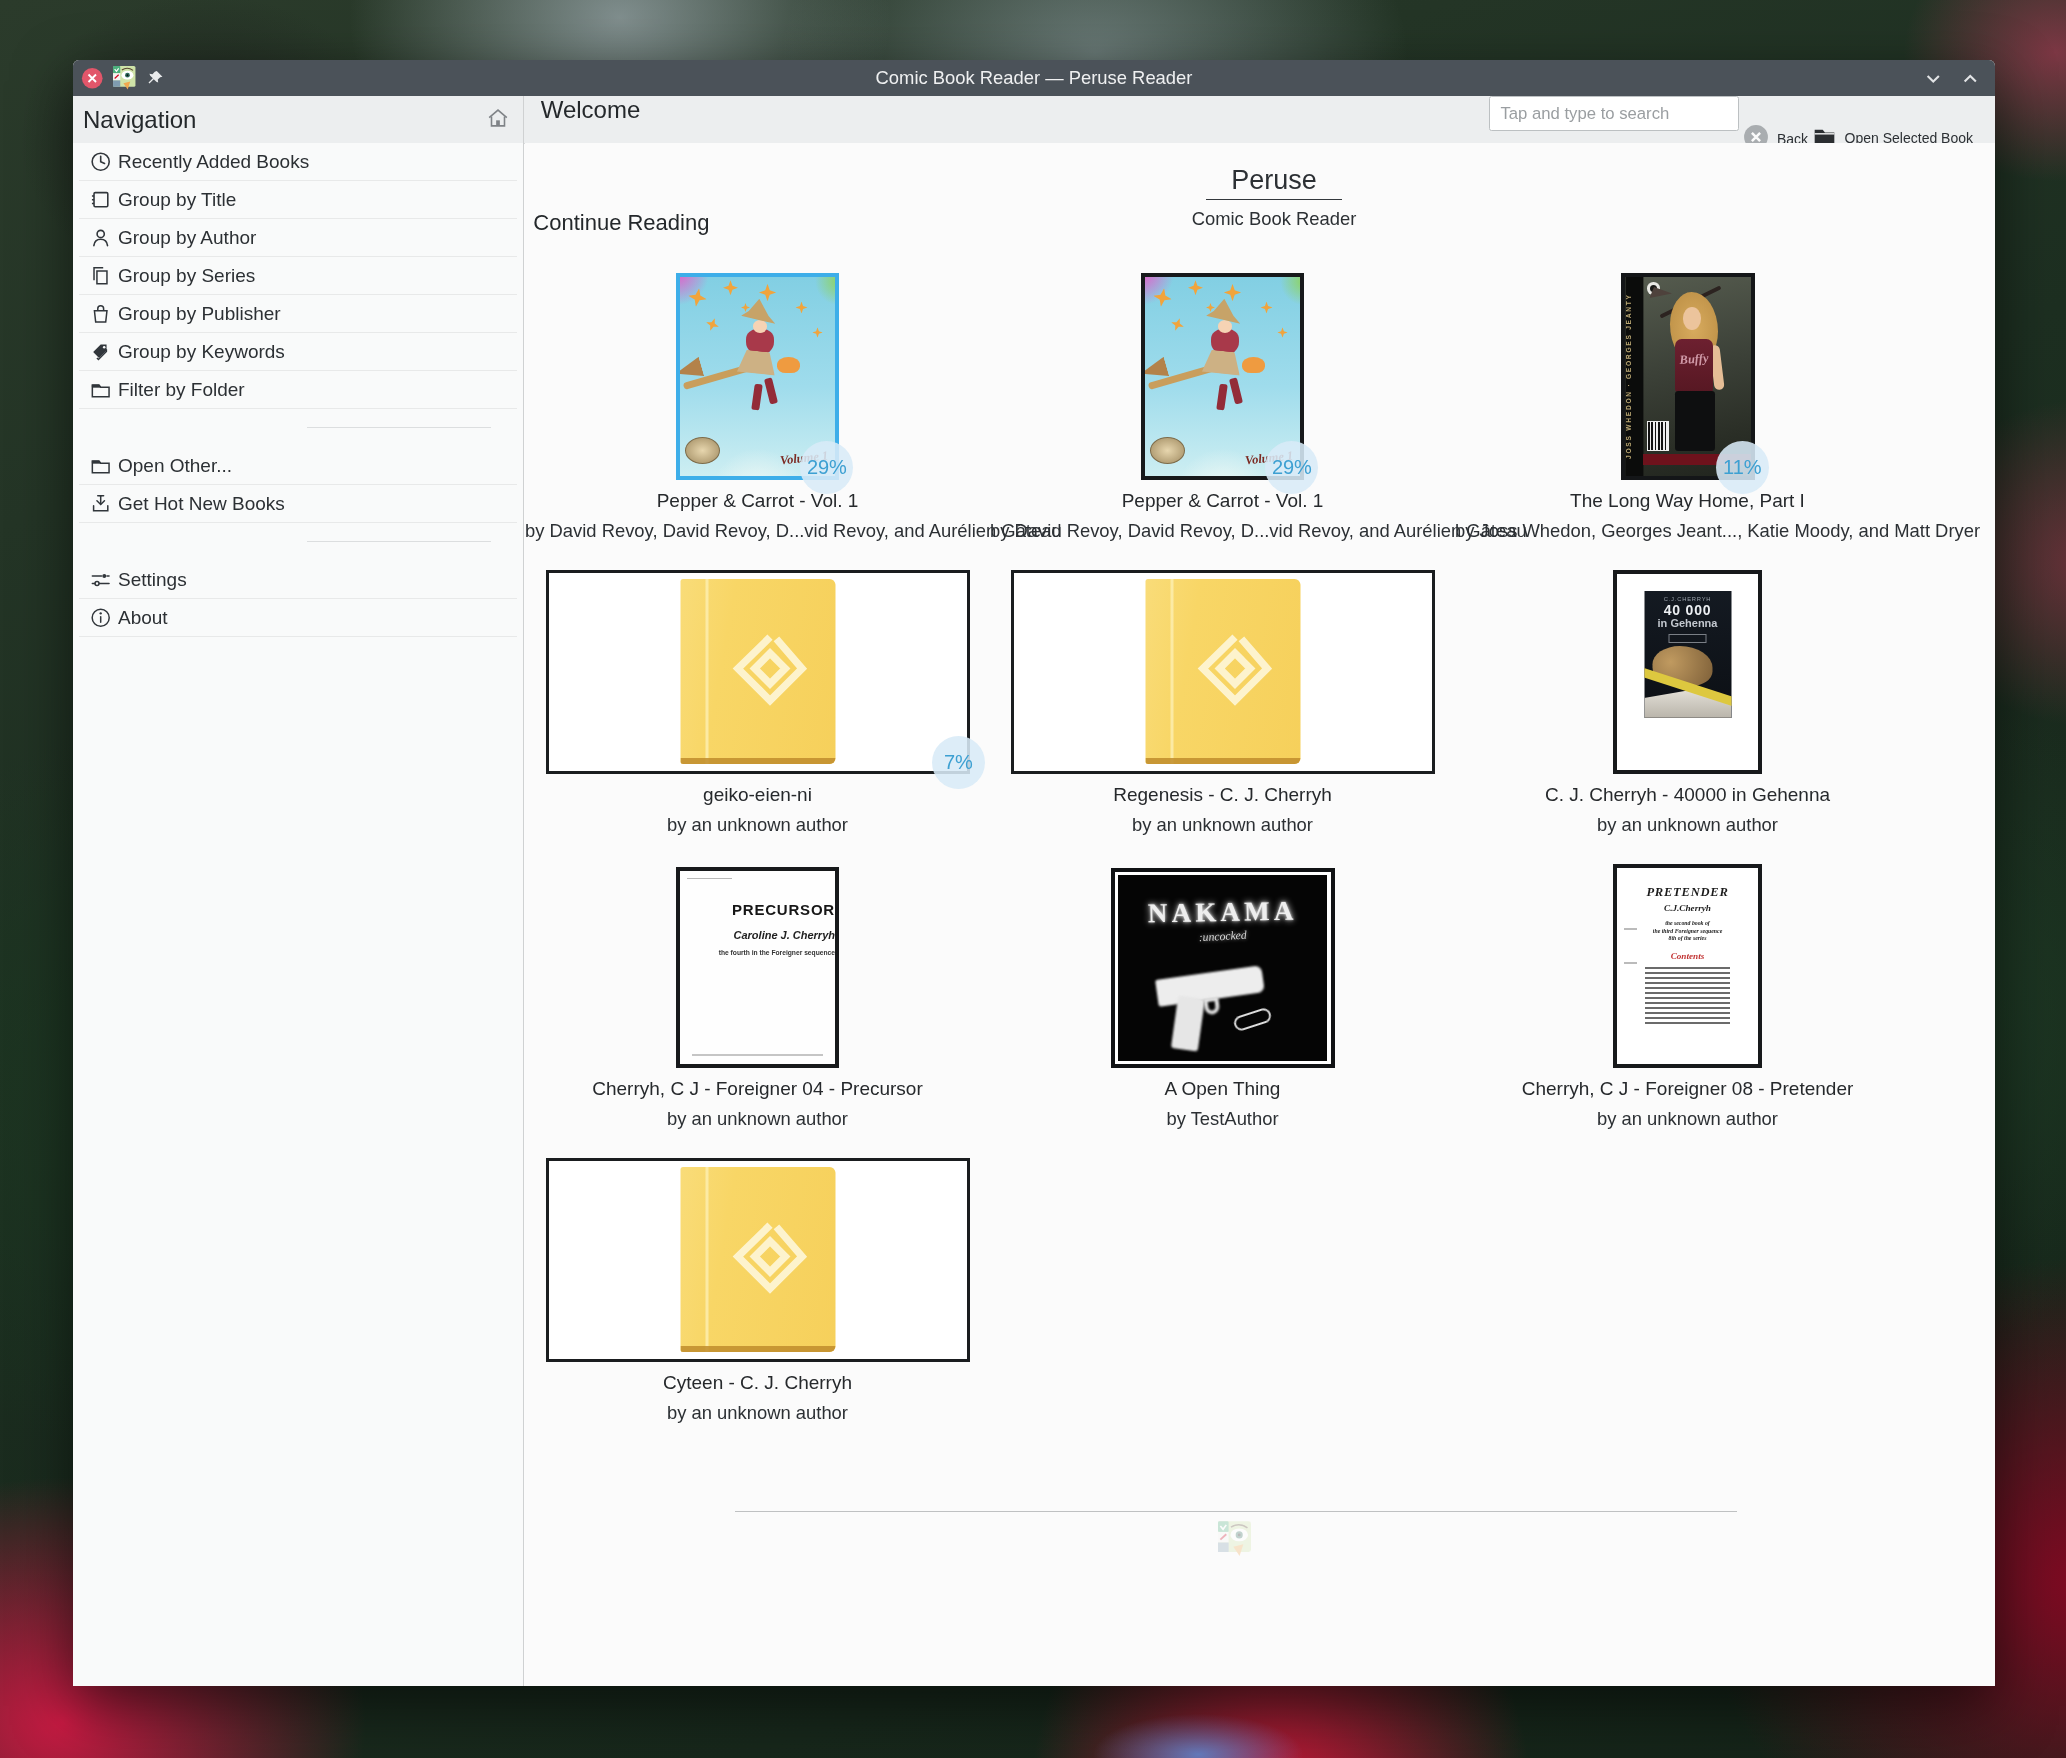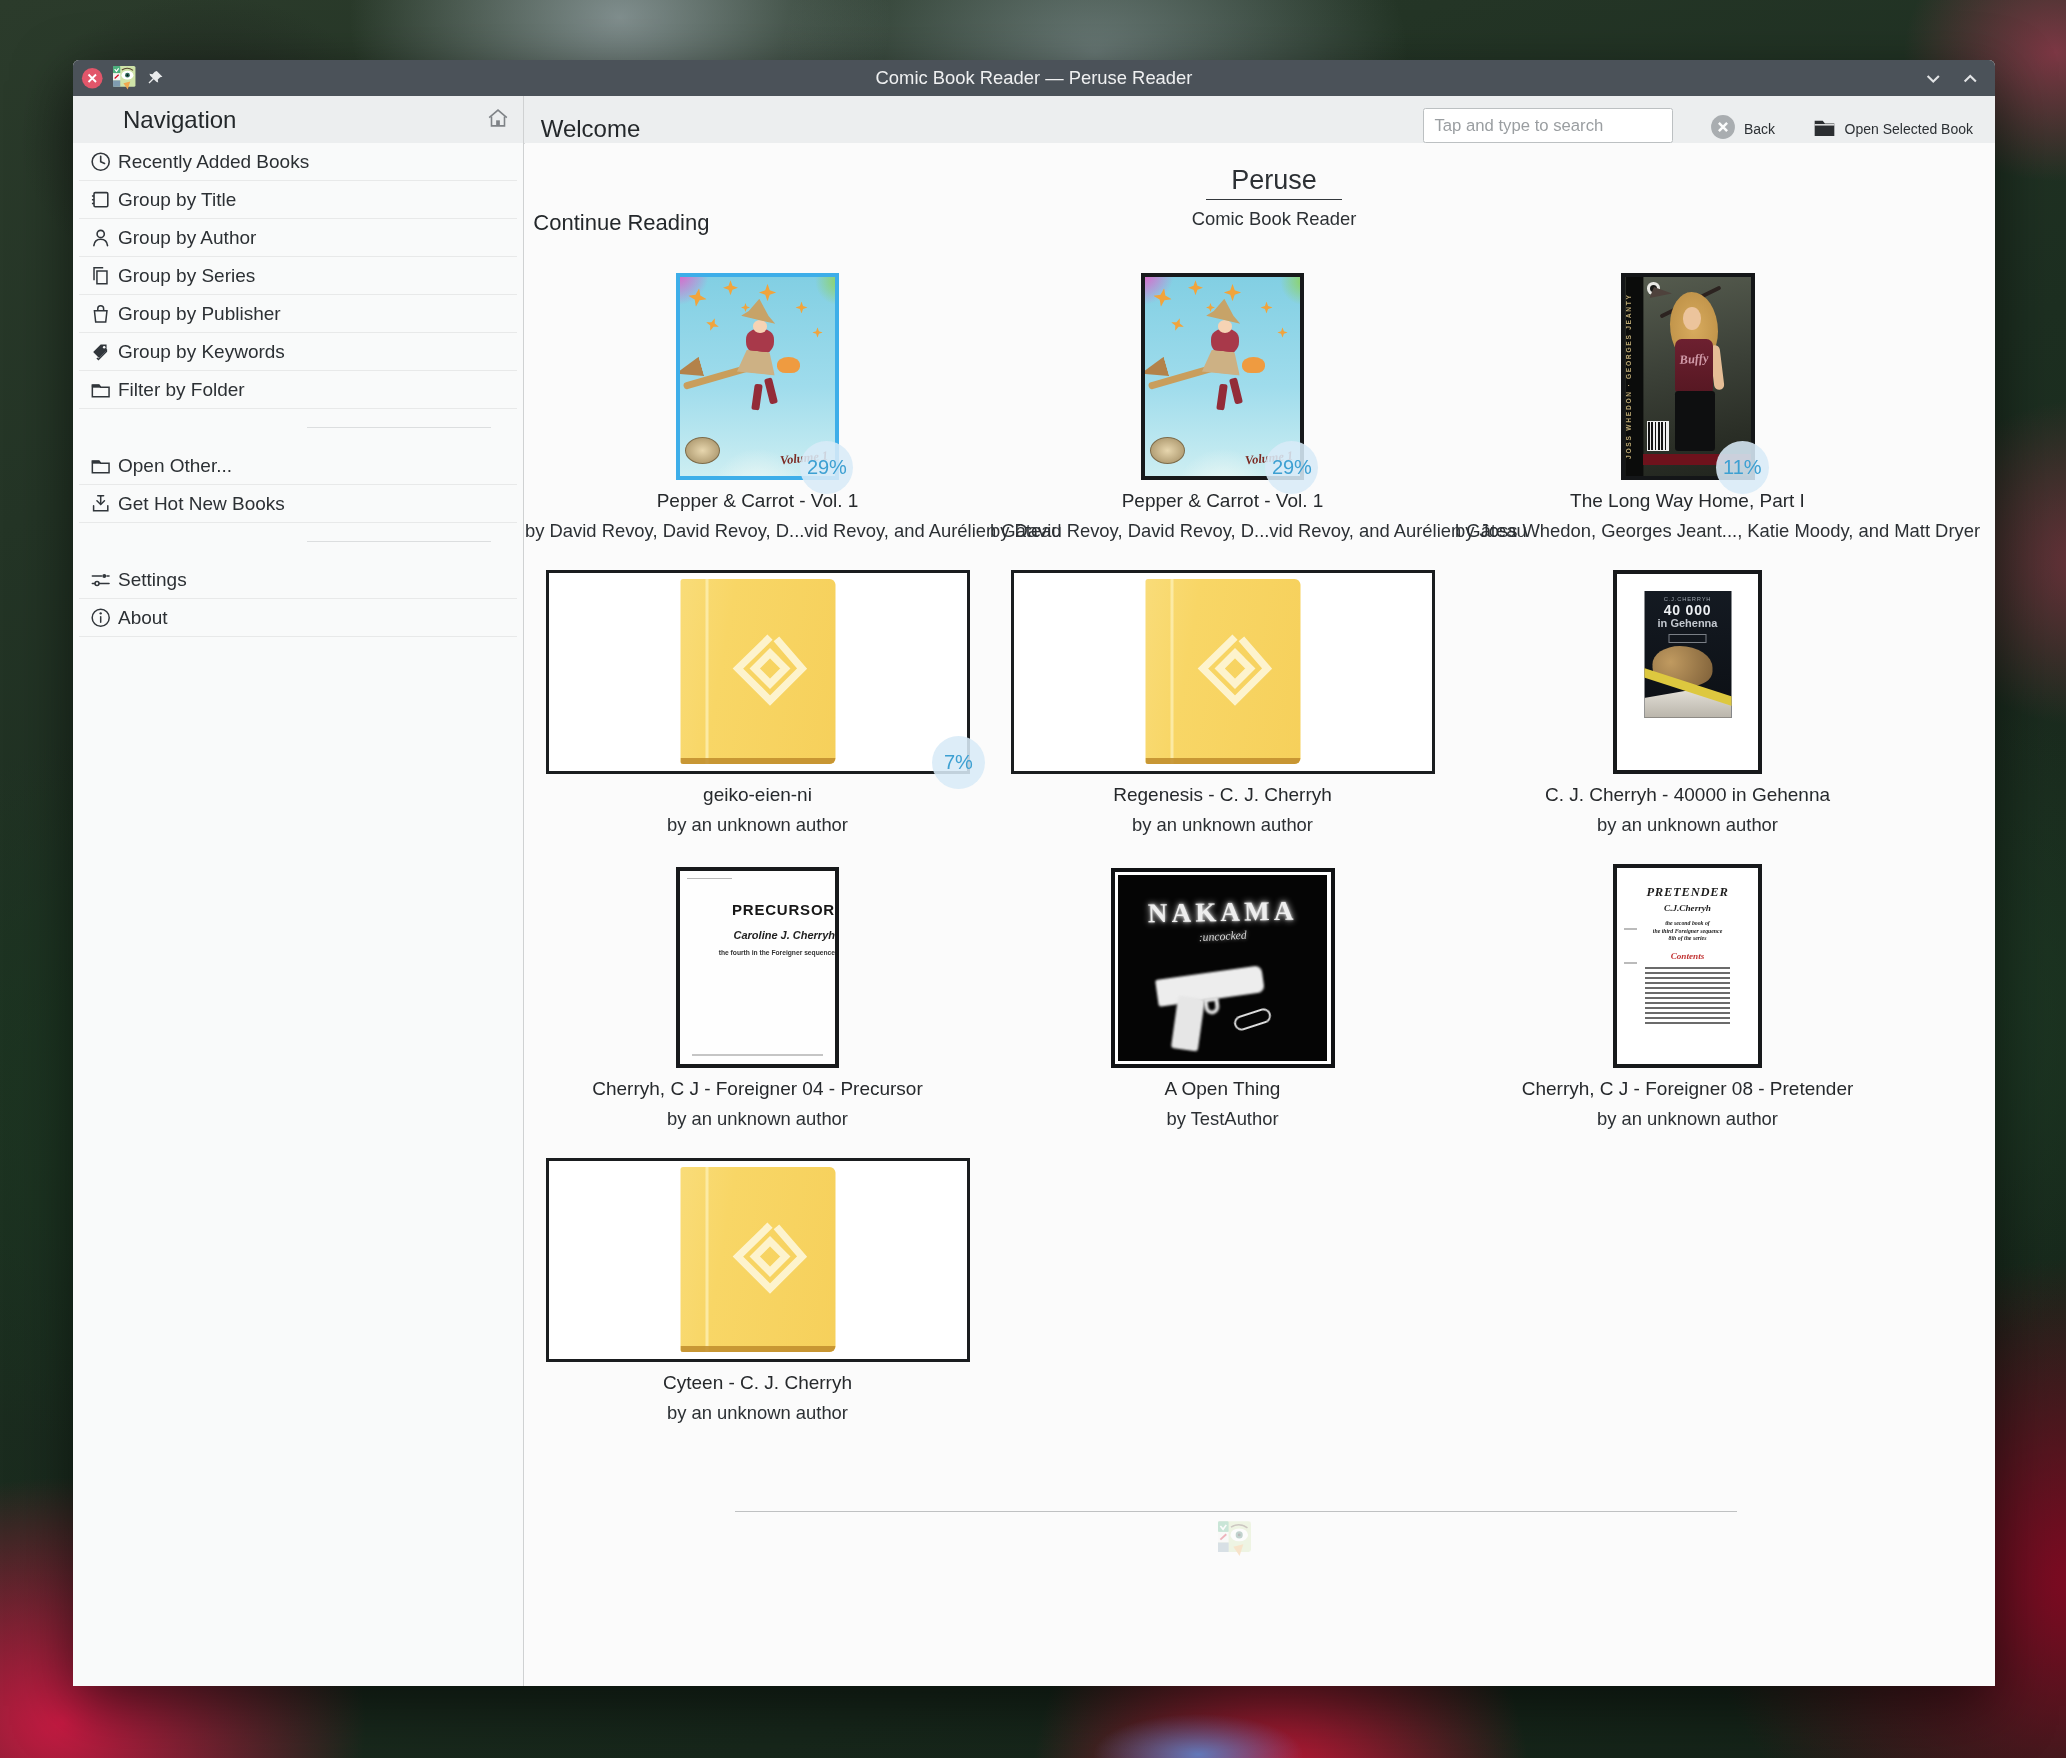--- a/index.html
+++ b/index.html
@@ -28,22 +28,22 @@
     border-radius:5.8px 5.8px 0 0; display:flex; align-items:center; }
   .tb-left{ position:absolute; left:7.5px; top:0; height:36px; display:flex; align-items:center; gap:10px; }
   .tb-title{ position:absolute; left:0; right:0; top:0; height:36px; display:flex; align-items:center;
     justify-content:center; color:#eff0f1; font-size:18.4px; }
   .tb-right{ position:absolute; right:13.4px; top:0; height:36px; display:flex; align-items:center; gap:15px; }
   .tb-btn{ display:flex; align-items:center; justify-content:center; cursor:default; }
   .header-strip{ position:absolute; left:0; top:36px; right:0; height:48px; background:#eceeef;
     border-bottom:0.8px solid #d9dbdc; display:flex; }
   .nav-head{ width:451px; border-right:0.8px solid #cfd1d2; display:flex; align-items:center;
     justify-content:space-between; padding:0 11.7px 0 10px; }
-  .nav-head .hd{ font-size:24px; color:#24282b;margin-left:40px; }
-  .toolbar{ flex:1; display:flex; align-items:flex-end; padding:0 22px 0 16.7px; gap:37px; }
+  .nav-head .hd{ font-size:24px; color:#24282b; }
+  .toolbar{ flex:1; display:flex; align-items:flex-start; padding:0 22px 0 16.7px; gap:4px; }
   .toolbar .hd{ font-size:24px; color:#24282b; margin-right:auto; }
   .search{ width:250px; height:35px; background:#fff; border:0.8px solid #bcc0c2; border-radius:2.5px;
     font-size:16.7px; color:#31363b; padding:0 10px; font-family:"Liberation Sans",sans-serif; }
   .search::placeholder{ color:#9a9ea1; }
   .tool-group{ display:flex; align-items:center; gap:7.5px; font-size:14px; color:#2c3034; white-space:nowrap;margin-top:28px; }
   
   .sidebar{ position:absolute; left:0; top:83px; width:451px; bottom:0; background:#f9fafa;
     border-right:0.8px solid #cfd1d2; overflow:hidden; }
   .side-item{ height:38px; display:flex; align-items:center; padding-left:10px;
     border-bottom:0.8px solid #e8e9e9; margin:0 5.8px; padding-right:4.2px; }

